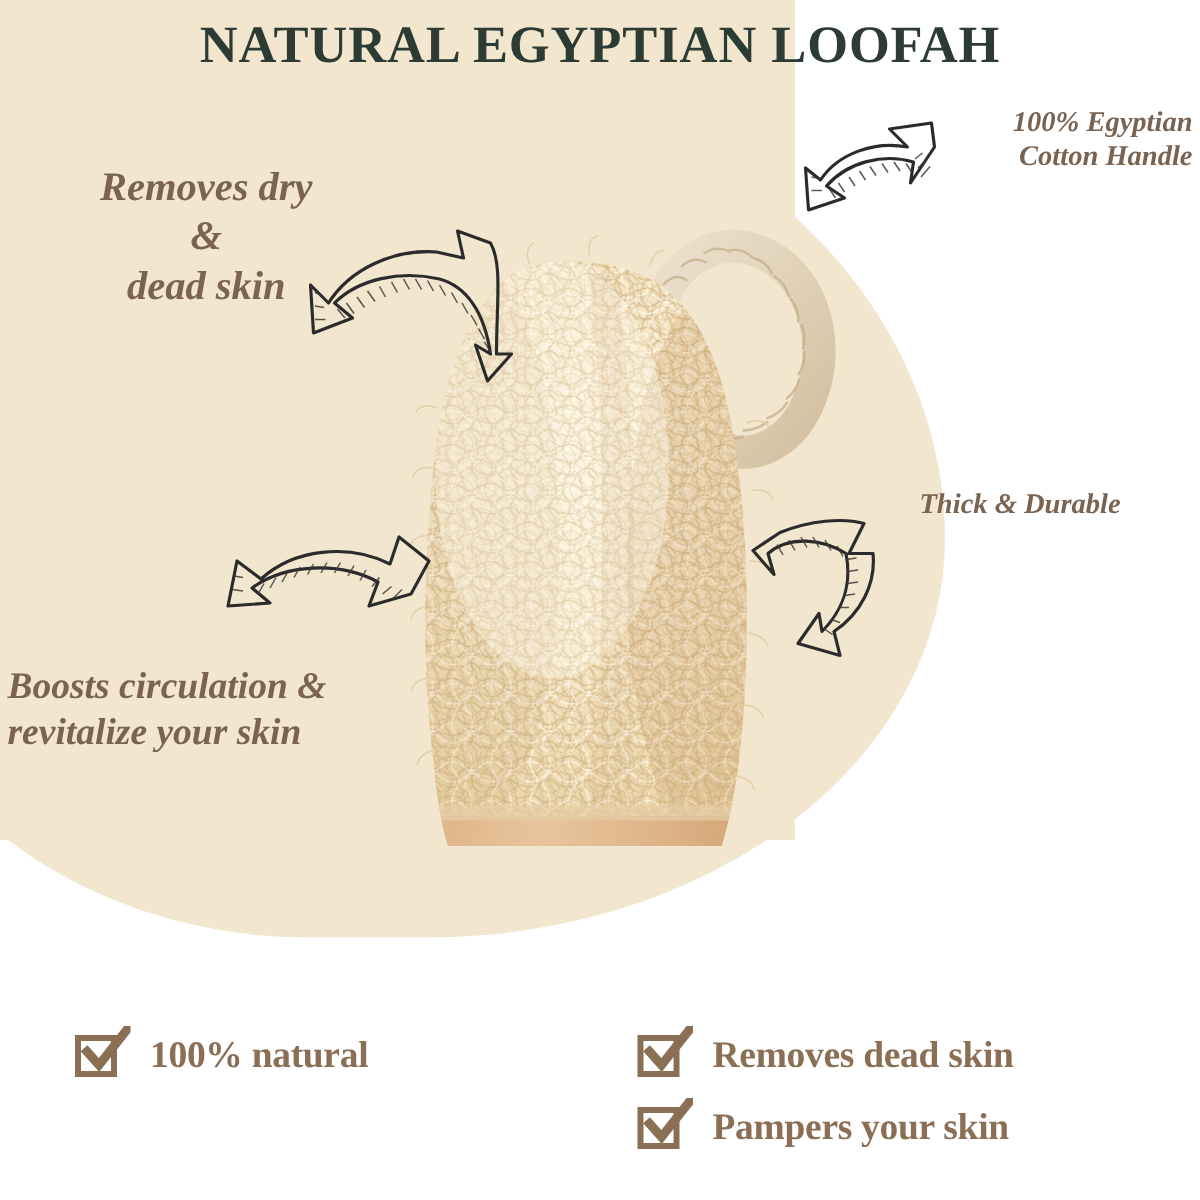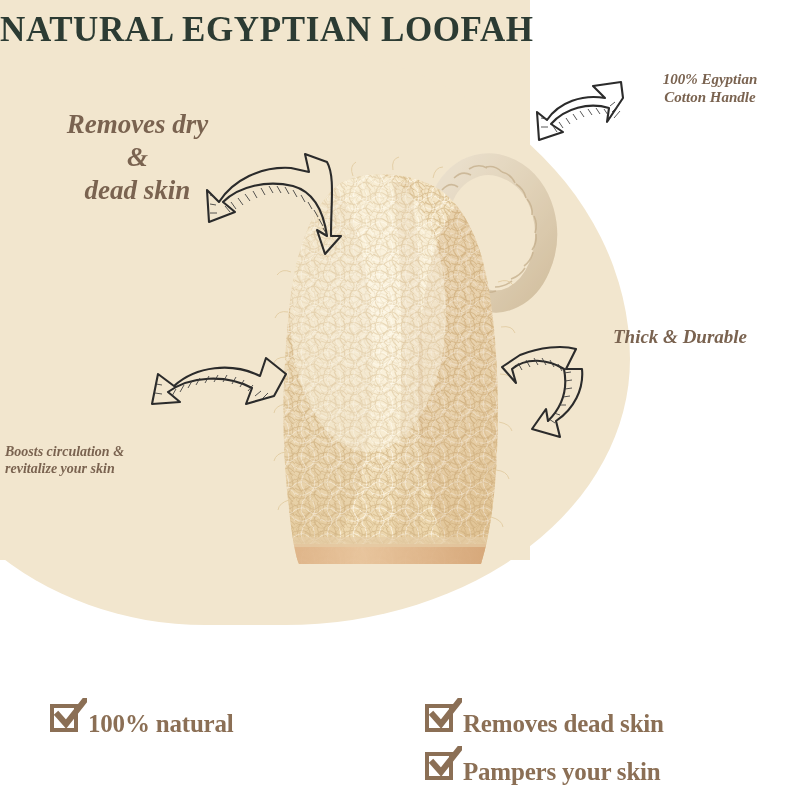--- a/index.html
+++ b/index.html
@@ -32,20 +32,21 @@
     background: #F2E6CE;
     border-radius: 0 58% 52% 46% / 0 60% 50% 50%;
   }
 
   
   .title {
     position: absolute;
     left: 0;
     top: 10px;
     width: 800px;
+    text-align: center;
     font-family: "Liberation Serif", "DejaVu Serif", serif;
     font-size: 35px;
     font-weight: 700;
     letter-spacing: 0.6px;
     color: #2C3B33;
     z-index: 40;
   }
 
   
   .product {
@@ -72,36 +73,36 @@
     left: 30px;
     top: 108px;
     width: 215px;
     font-size: 27px;
     text-align: center;
   }
   .callout-tr {
     left: 625px;
     top: 70px;
     width: 170px;
-    font-size: 15px;
-    text-align: center;
+    font-size: 19px;
+    text-align: right;
     font-style: italic;
   }
   .callout-mr {
     left: 580px;
     top: 325px;
     width: 200px;
     font-size: 19px;
     text-align: center;
   }
   .callout-bl {
     left: 5px;
     top: 443px;
     width: 245px;
-    font-size: 14px;
+    font-size: 25px;
     text-align: left;
   }
 
   
   .arrow {
     position: absolute;
     z-index: 34;
   }
   .arrow svg { display: block; overflow: visible; }
 
@@ -116,23 +117,23 @@
   }
   .check-col {
     position: absolute;
     top: 0;
   }
   .check-col.left  { left: 50px; }
   .check-col.right { left: 425px; }
 
   .check-row {
     display: flex;
-    align-items: flex-end;
+    align-items: flex-start;
     height: 48px;
-    gap: 4px;
+    gap: 16px;
   }
   .checkbox {
     position: relative;
     width: 34px;
     height: 34px;
     flex: 0 0 34px;
   }
   .checkbox .box {
     position: absolute;
     left: 0;

